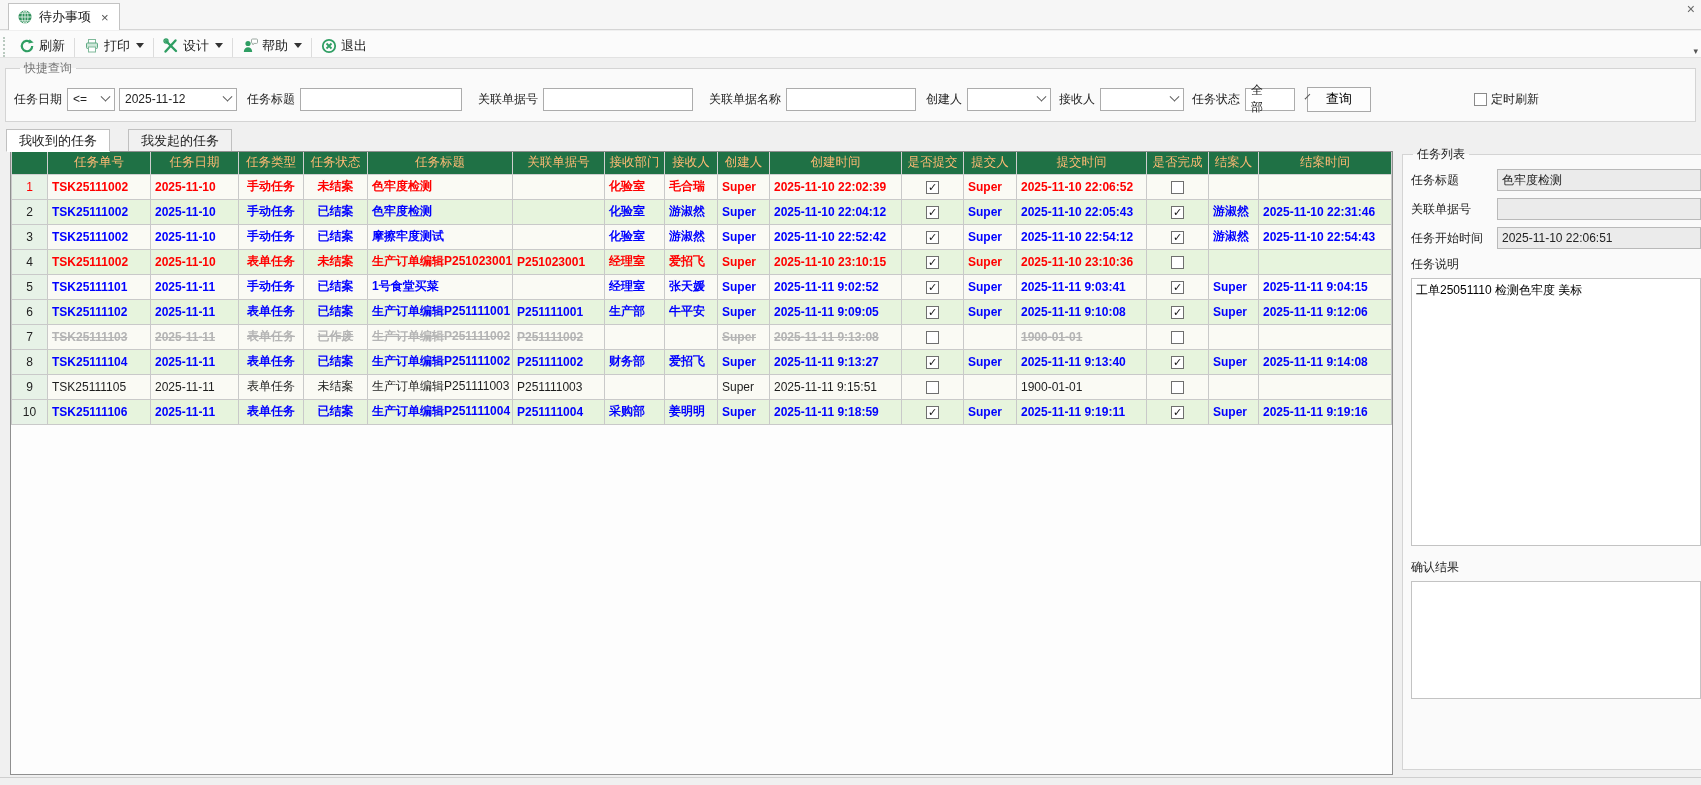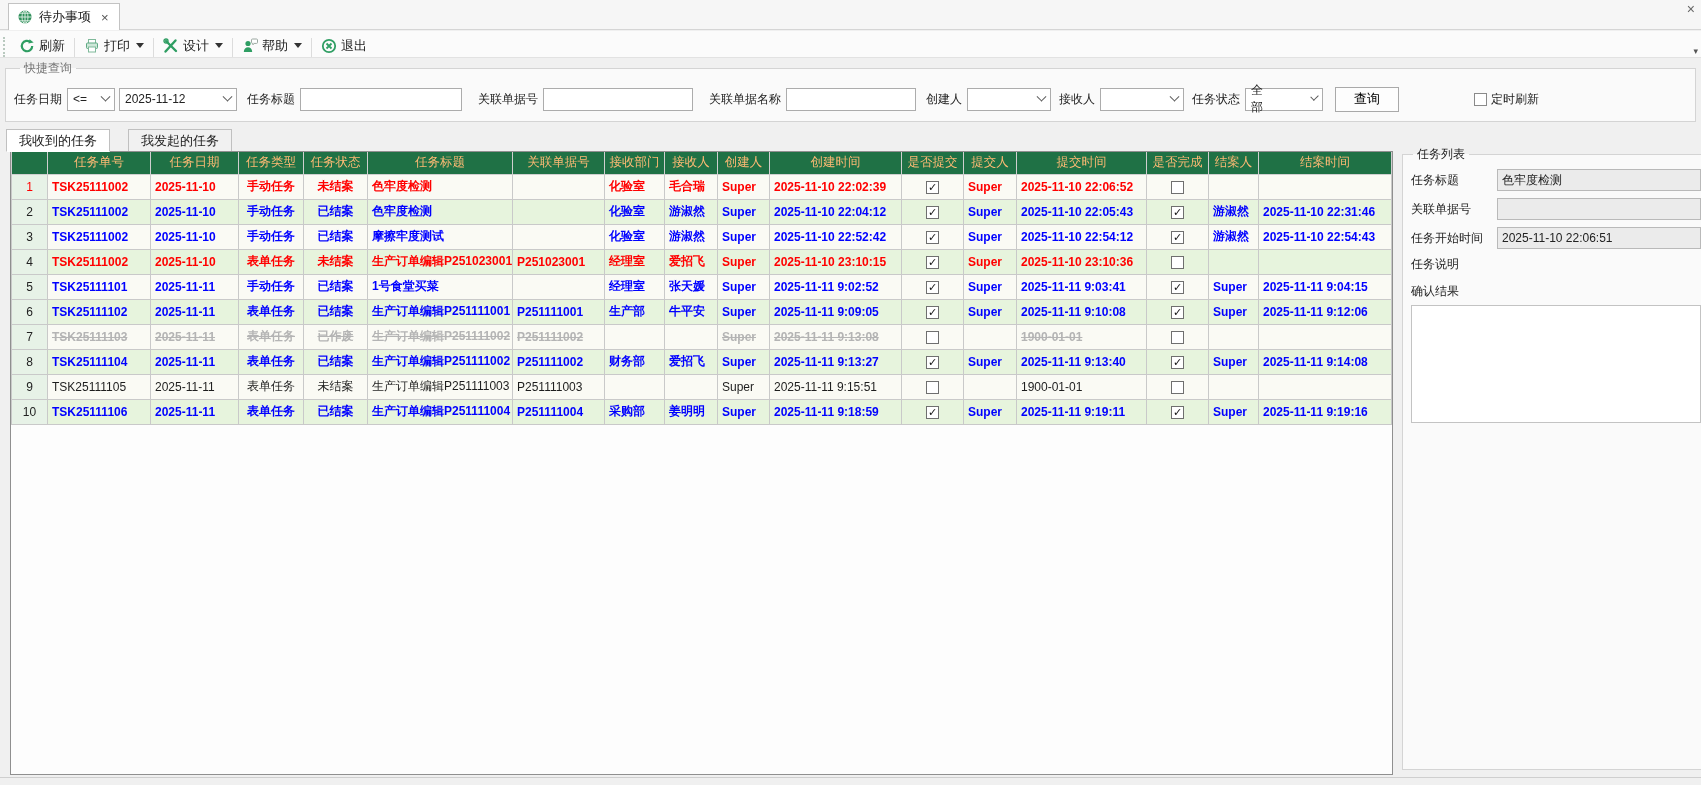--- a/index.html
+++ b/index.html
@@ -198,21 +198,21 @@
         <span class="chev"></span>
     </div>
 
     <span class="qlabel ml8">接收人</span>
     <div class="sel" style="width:84px;">
       <span></span>
         <span class="chev"></span>
     </div>
 
     <span class="qlabel ml8">任务状态</span>
-    <div class="sel" style="width:78px;gap:44px;">
+    <div class="sel" style="width:50px;gap:44px;">
       <span>全部</span>
         <span class="chev"></span>
     </div>
 
     <button class="qbtn">查询</button>
 
     <span class="autorefresh">
       <span class="cbx"></span>
       <span>定时刷新</span>
     </span>
@@ -471,17 +471,18 @@
       <div class="drow">
         <span class="dlabel">关联单据号</span>
         <input class="dinput" readonly="" style="">
       </div>
       <div class="drow">
         <span class="dlabel">任务开始时间</span>
         <input class="dinput" readonly="" value="2025-11-10 22:06:51" style="">
       </div>
     </div>
   <span class="dmemo-label">任务说明</span>
+  <textarea class="dmemo" readonly="" style="">工单25051110 检测色牢度 美标</textarea>
   <span class="dconfirm-label">确认结果</span>
   <textarea class="dconfirm" readonly="" style=""></textarea>
 </fieldset>
 
 <div class="footer-strip"></div>
 
 </body></html>

